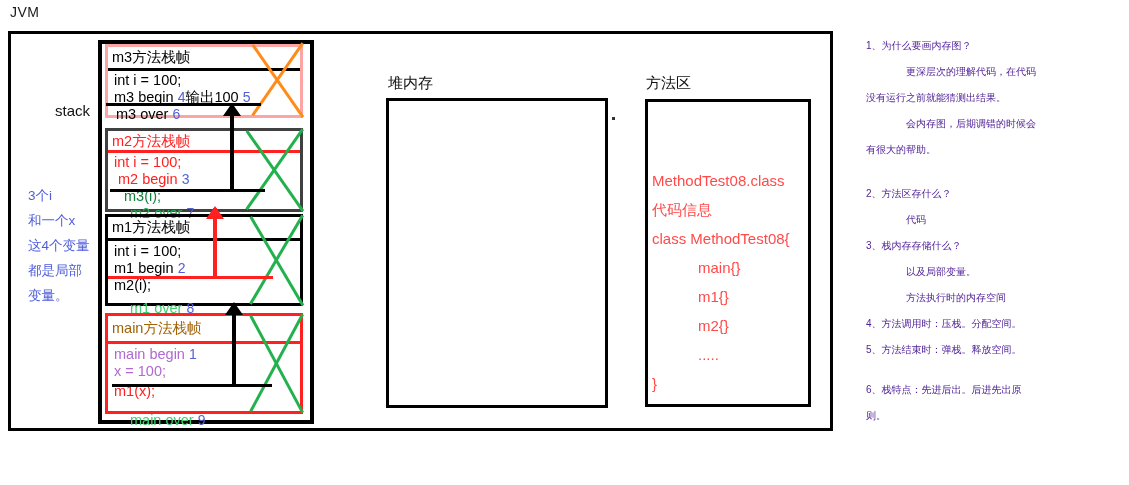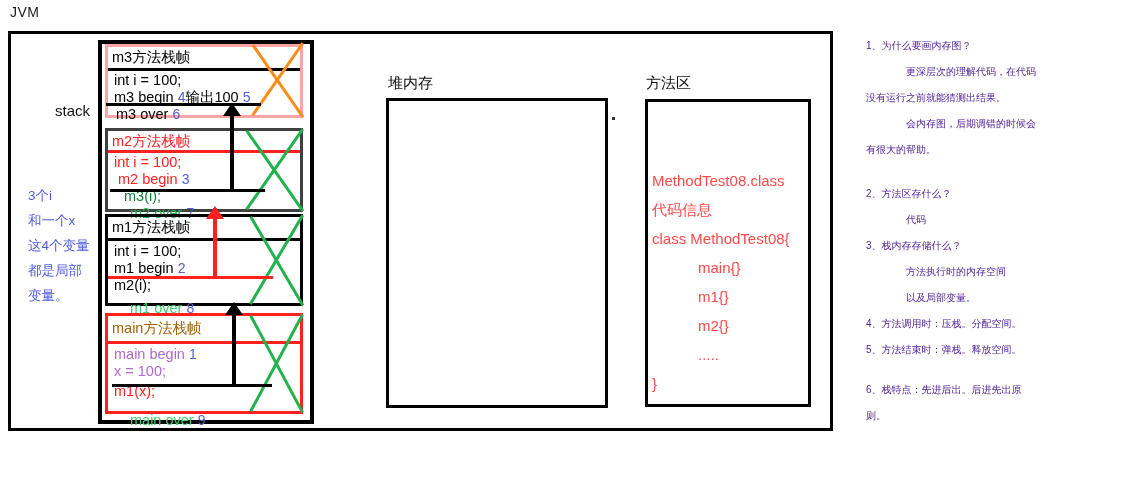--- a/index.html
+++ b/index.html
@@ -192,20 +192,20 @@
 <div class="abs" id="notes">
   <div>1、为什么要画内存图？</div>
   <div class="sp">更深层次的理解代码，在代码</div>
   <div>没有运行之前就能猜测出结果。</div>
   <div class="sp">会内存图，后期调错的时候会</div>
   <div>有很大的帮助。</div>
   <div class="gap"></div>
   <div>2、方法区存什么？</div>
   <div class="sp">代码</div>
   <div>3、栈内存存储什么？</div>
+  <div class="sp">以及局部变量。</div>
   <div class="sp">方法执行时的内存空间</div>
-  <div class="sp">以及局部变量。</div>
   <div>4、方法调用时：压栈。分配空间。</div>
   <div>5、方法结束时：弹栈。释放空间。</div>
   <div class="gap2"></div>
   <div>6、栈特点：先进后出。后进先出原</div>
   <div>则。</div>
 </div>
 
 </body></html>

